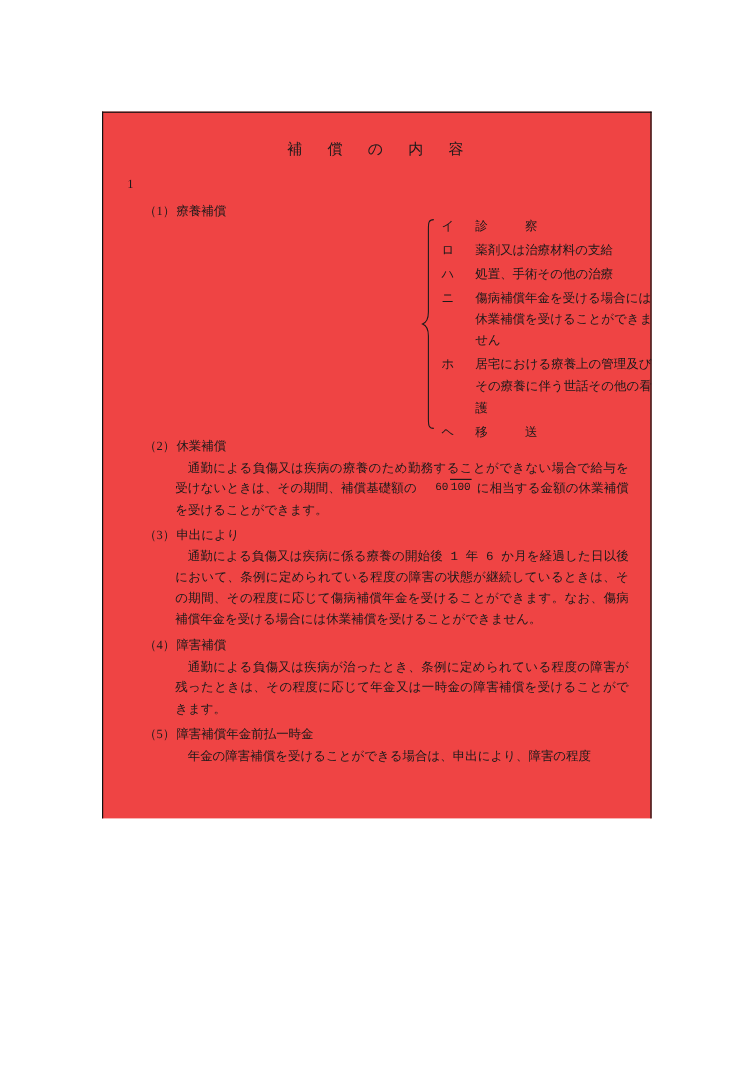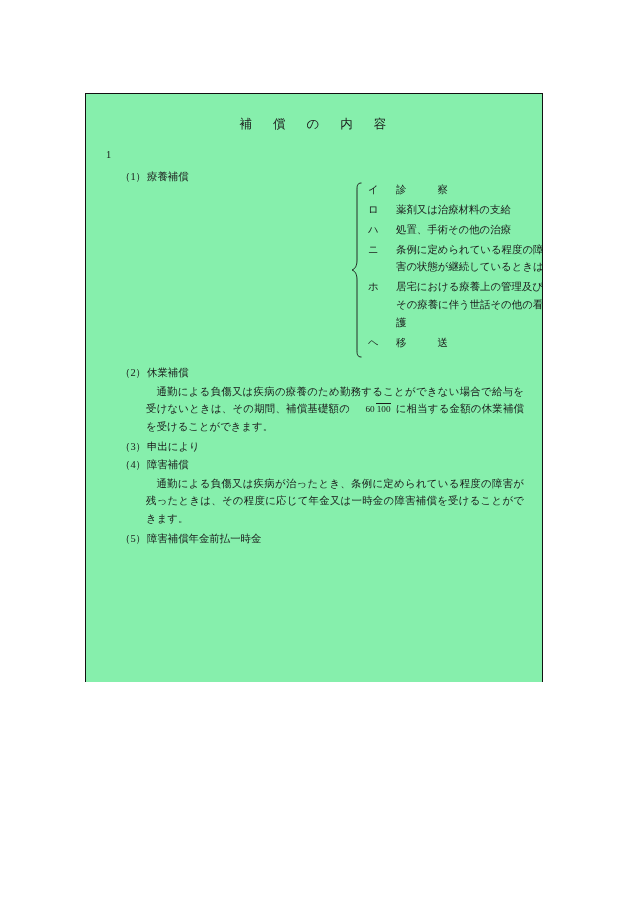--- a/index.html
+++ b/index.html
@@ -27,21 +27,21 @@
     position: absolute;
     left: 85px;
     top: 93px;
     width: 458px;
     height: 589px;
     border-top: 1px solid #111;
     border-left: 1px solid #111;
     border-right: 1px solid #111;
     box-sizing: border-box;
     padding: 14px 18px 0 20px;
-    background: #86efac;
+    background: #ef4444;
   }
   .doc-title {
     text-align: center;
     font-size: 12.5px;
     letter-spacing: 0.34em;
     margin: 8px 0 14px 0;
     font-weight: 400;
   }
   .body-text {
     font-size: 10.4px;
@@ -63,20 +63,21 @@
   .lvl2 .num {
     width: 27px;
     flex: none;
   }
   .para {
     margin: 0 0 4px 0;
     padding-left: 40px;
     text-align: justify;
     text-justify: inter-ideograph;
     line-height: 1.68;
+    font-family: Liberation Mono, monospace;
   }
   .para.indent-first {
     text-indent: 1em;
   }
   
   .sec-1-wrap {
     position: relative;
     min-height: 196px;
   }
   .left-col {
@@ -169,21 +170,21 @@
           <div class="rc-item">
             <span class="rc-mark">ロ</span>
             <span class="rc-text">薬剤又は治療材料の支給</span>
           </div>
           <div class="rc-item">
             <span class="rc-mark">ハ</span>
             <span class="rc-text">処置、手術その他の治療</span>
           </div>
           <div class="rc-item">
             <span class="rc-mark">ニ</span>
-            <span class="rc-text">条例に定められている程度の障害の状態が継続しているときは</span>
+            <span class="rc-text">傷病補償年金を受ける場合には休業補償を受けることができません</span>
           </div>
           <div class="rc-item">
             <span class="rc-mark">ホ</span>
             <span class="rc-text">居宅における療養上の管理及びその療養に伴う世話その他の看護</span>
           </div>
           <div class="rc-item">
             <span class="rc-mark">ヘ</span>
             <span class="rc-text">移　　　送</span>
           </div>
         </div>
@@ -194,27 +195,29 @@
         <span>休業補償</span>
       </div>
       <div class="para indent-first">
         <span>通勤による負傷又は疾病の療養のため勤務することができない場合で給与を受けないときは、その期間、補償基礎額の</span><span class="frac"><span class="num-f">60</span><span class="den">100</span></span><span>に相当する金額の休業補償を受けることができます。</span>
       </div>
 
       <div class="lvl2">
         <span class="num">（3）</span>
         <span>申出により</span>
       </div>
+      <div class="para indent-first">通勤による負傷又は疾病に係る療養の開始後 1 年 6 か月を経過した日以後において、条例に定められている程度の障害の状態が継続しているときは、その期間、その程度に応じて傷病補償年金を受けることができます。なお、傷病補償年金を受ける場合には休業補償を受けることができません。</div>
 
       <div class="lvl2">
         <span class="num">（4）</span>
         <span>障害補償</span>
       </div>
       <div class="para indent-first">通勤による負傷又は疾病が治ったとき、条例に定められている程度の障害が残ったときは、その程度に応じて年金又は一時金の障害補償を受けることができます。</div>
 
       <div class="lvl2">
         <span class="num">（5）</span>
         <span>障害補償年金前払一時金</span>
       </div>
+      <div class="para indent-first">年金の障害補償を受けることができる場合は、申出により、障害の程度</div>
 
     </div>
   </div>
 </div>
 
 </body></html>

